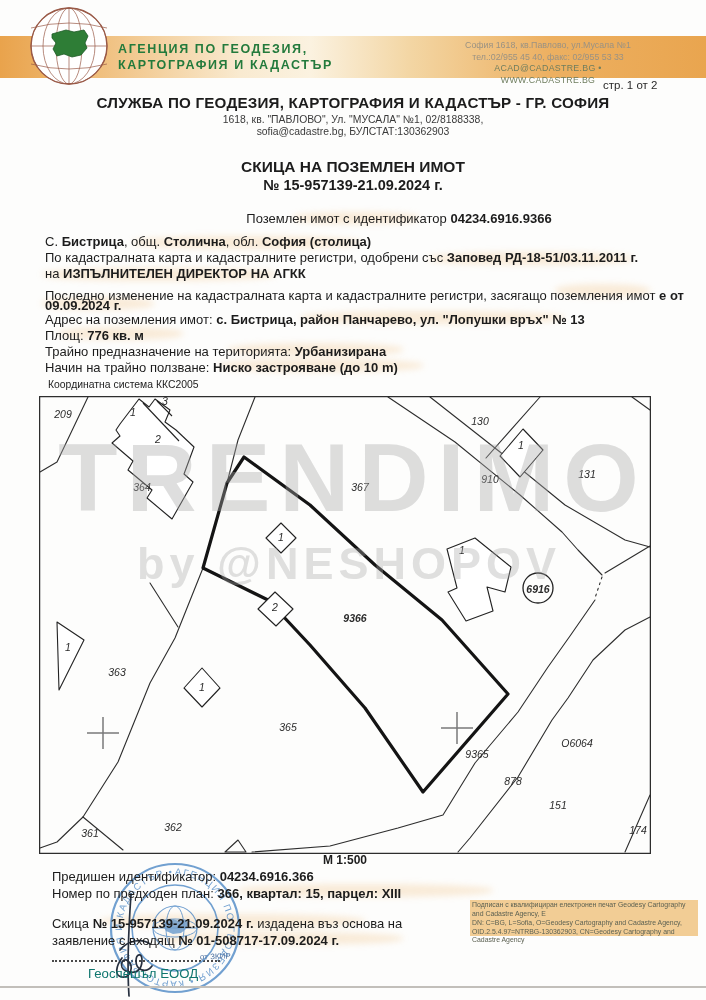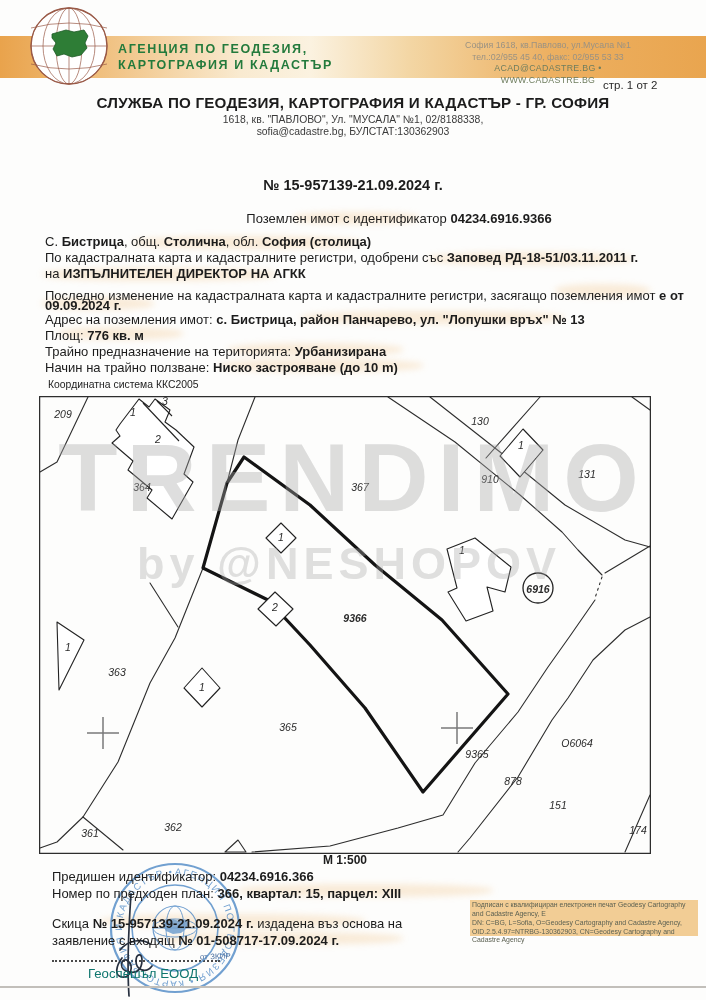--- a/index.html
+++ b/index.html
@@ -78,20 +78,21 @@
     <div>тел.:02/955 45 40, факс: 02/955 53 33</div>
     <div class="l3">ACAD@CADASTRE.BG • WWW.CADASTRE.BG</div>
   </div>
 
   <div class="abs pageno txt">стр. 1 от 2</div>
 
   <div class="abs office-title txt">СЛУЖБА ПО ГЕОДЕЗИЯ, КАРТОГРАФИЯ И КАДАСТЪР - ГР. СОФИЯ</div>
   <div class="abs office-sub txt" style="top:114px;">1618, кв. "ПАВЛОВО", Ул. "МУСАЛА" №1, 02/8188338,</div>
   <div class="abs office-sub txt" style="top:126px;">sofia@cadastre.bg, БУЛСТАТ:130362903</div>
 
+  <div class="abs doc-title txt">СКИЦА НА ПОЗЕМЛЕН ИМОТ</div>
   <div class="abs doc-num txt">№ 15-957139-21.09.2024 г.</div>
 
   <div class="abs idline txt"><span>Поземлен имот с идентификатор </span><span class="b">04234.6916.9366</span></div>
 
   <div class="abs tint" style="left:292px;top:212px;width:128px;height:12px;"></div>
   <div class="abs tint" style="left:132px;top:236px;width:230px;height:13px;"></div>
   <div class="abs tint" style="left:428px;top:252px;width:205px;height:13px;"></div>
   <div class="abs tint" style="left:42px;top:268px;width:235px;height:13px;"></div>
   <div class="abs tint" style="left:555px;top:284px;width:95px;height:13px;"></div>
   <div class="abs tint" style="left:42px;top:297px;width:112px;height:13px;"></div>

